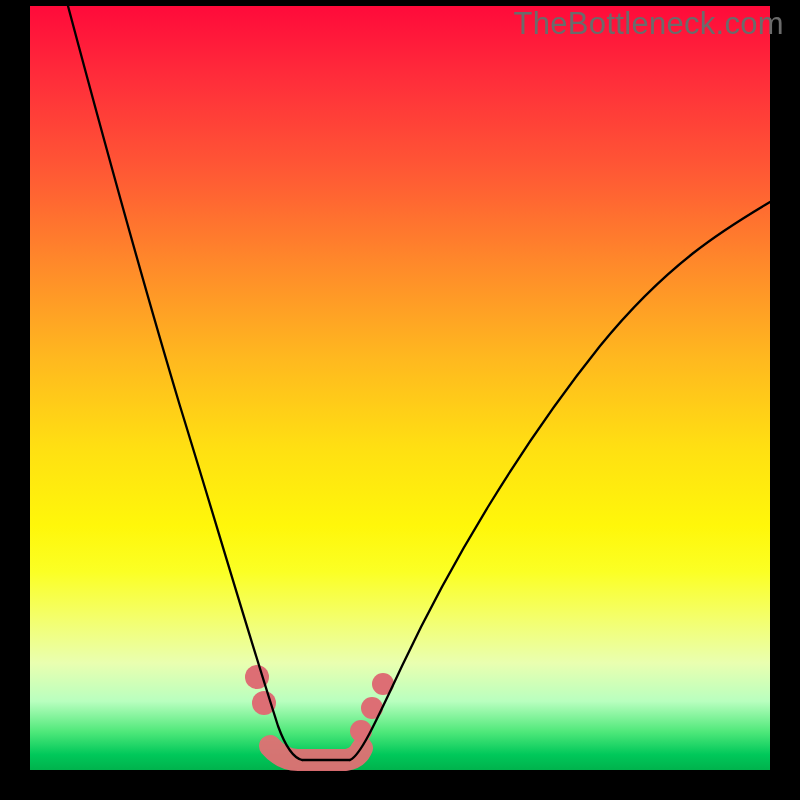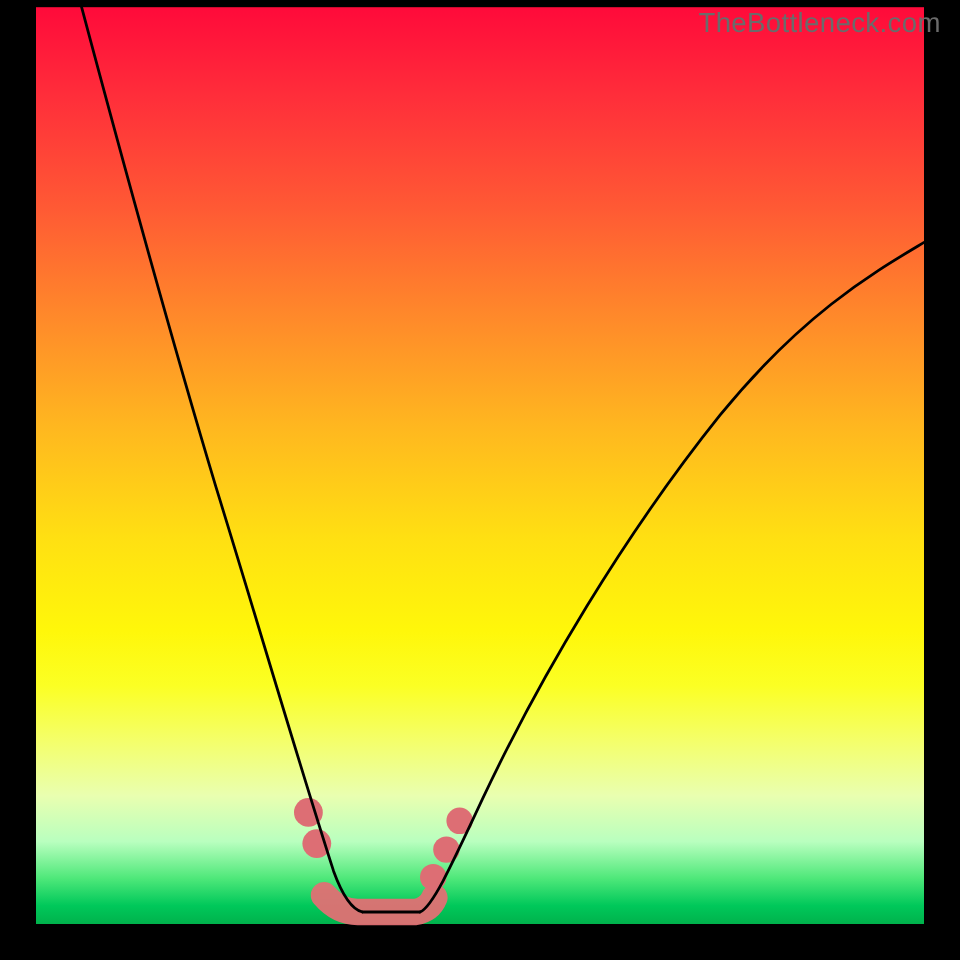--- a/index.html
+++ b/index.html
@@ -33,21 +33,21 @@
       #4fe87a 95%,
       #00c85a 98%,
       #00b24c 100%
     );
   }
   .watermark {
     position: absolute;
     top: 6px;
     right: 16px;
     color: #6b6b6b;
-    font-size: 23px;
+    font-size: 31px;
     font-weight: 400;
     letter-spacing: 0.3px;
     user-select: none;
     font-family: Arial, Helvetica, sans-serif;
   }
   .curve-svg {
     position: absolute;
     left: 30px;
     top: 6px;
     width: 740px;

